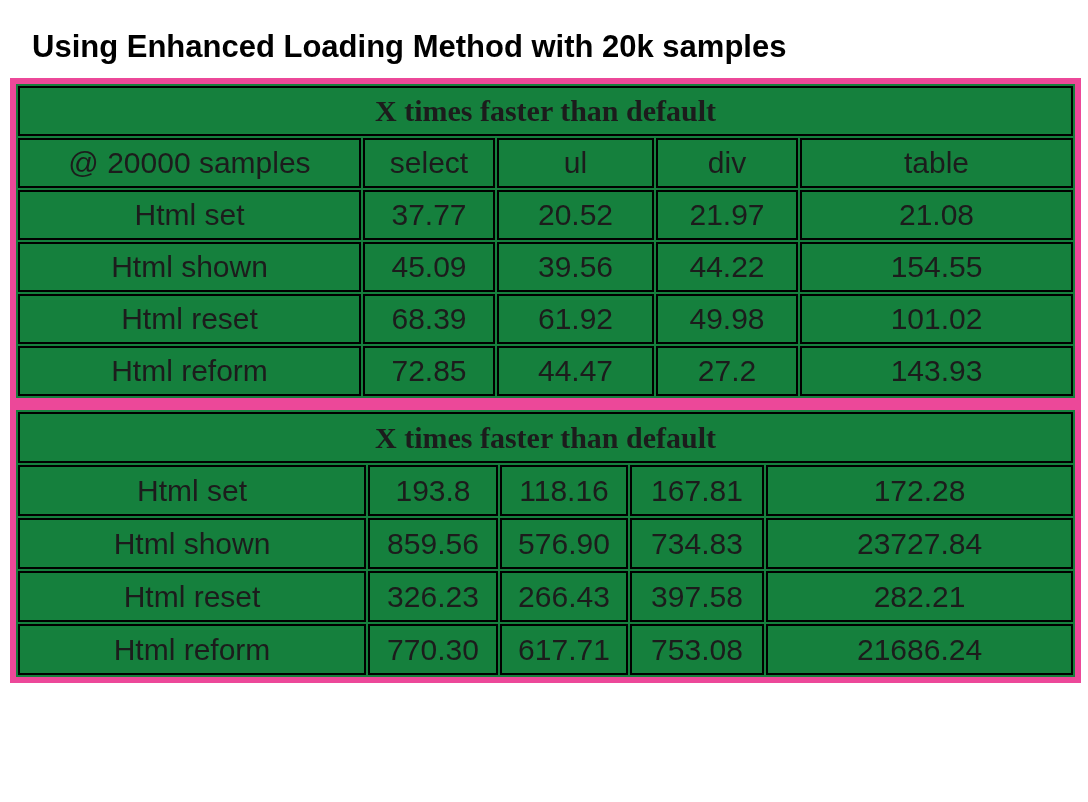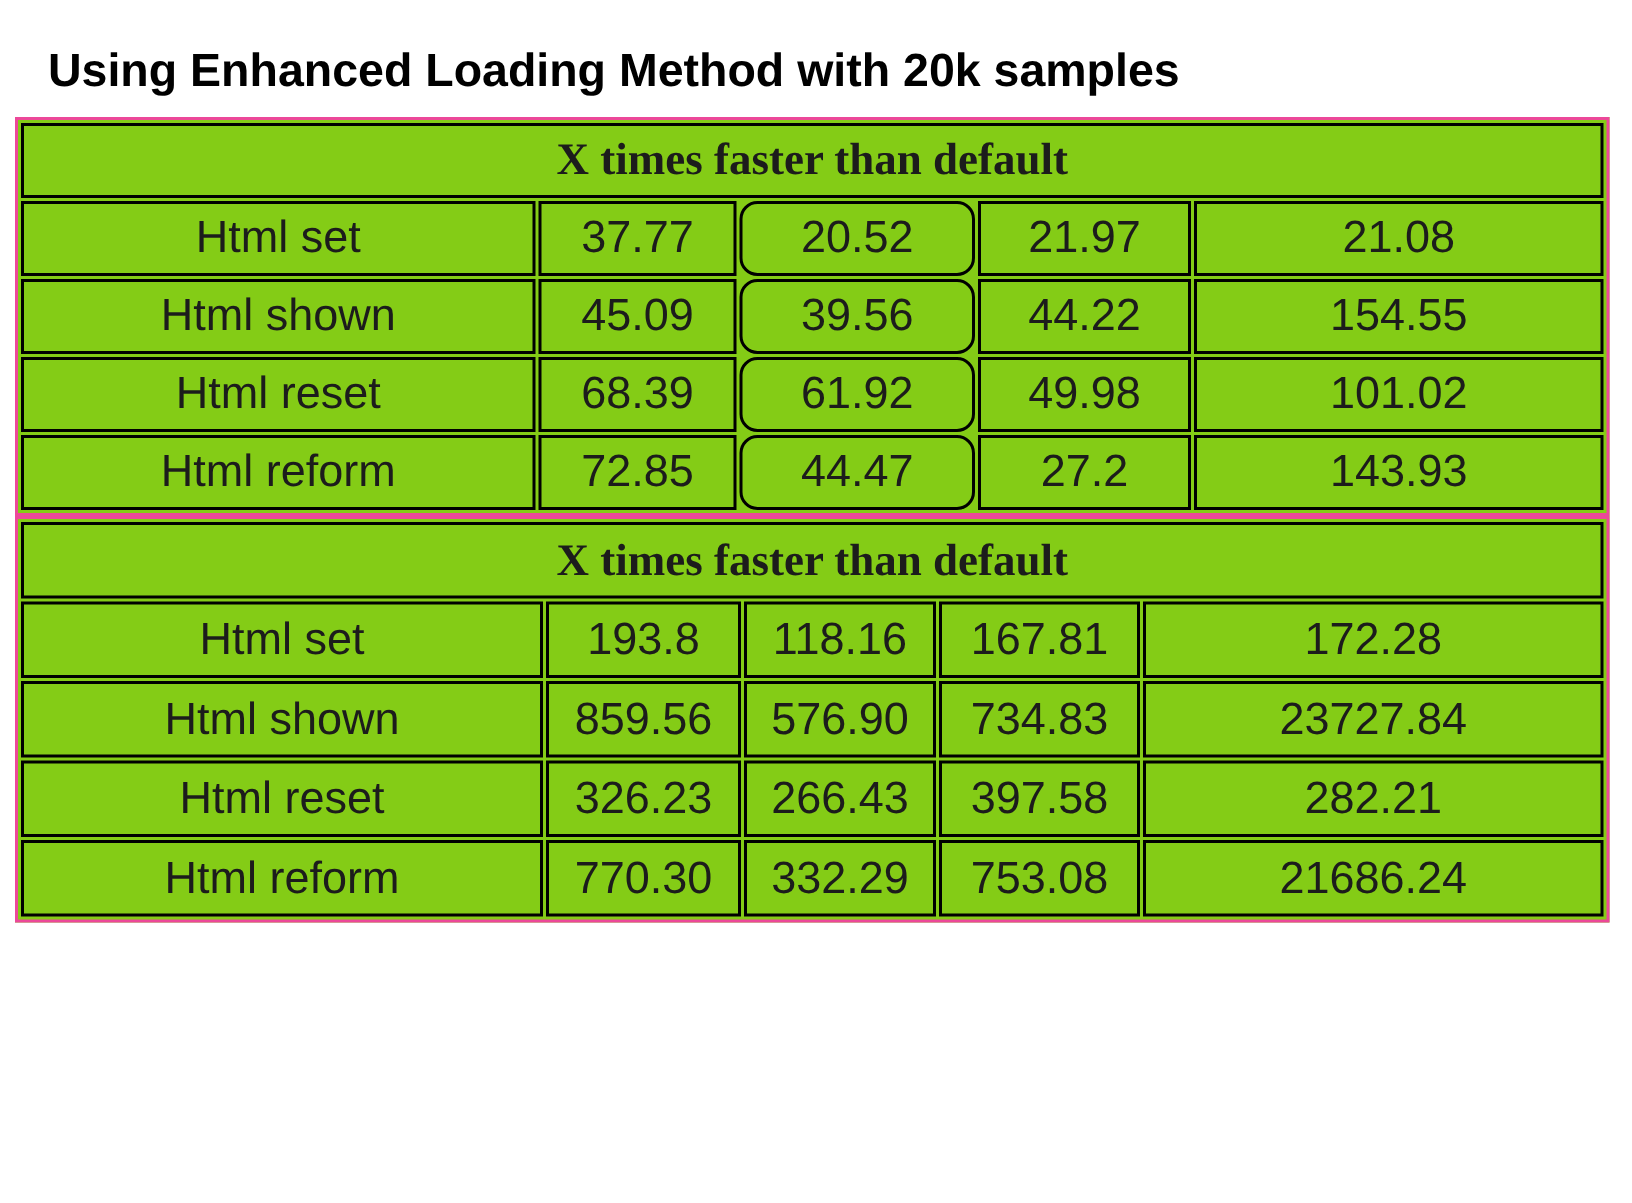--- a/index.html
+++ b/index.html
@@ -18,22 +18,22 @@
     color: #000;
     line-height: 1.2;
     margin: 4px 0 13px 22px;
     letter-spacing: 0px;
   }
   .doc-title.second { margin-top: 24px; margin-bottom: 16px; }
 
   table.grid {
     border-collapse: separate;
     border-spacing: 2px;
-    border: 2px solid #ec4899;
-    background: #84cc16;
+    border: 6px solid #ec4899;
+    background: #15803d;
     table-layout: fixed;
     width: 1047px;
   }
   table.grid td {
     border: 2px solid #000;
     font-size: 30px;
     color: #1c1c1c;
     height: 46px;
     vertical-align: middle;
     text-align: center;
@@ -44,21 +44,21 @@
   table.t2 td { height: 47px; }
 
   td.banner {
     font-family: "Liberation Serif", serif;
     font-weight: bold;
     font-size: 27px;
     color: #000;
     height: 44px;
   }
   td.r { text-align: right; }
-  td.pr15 { padding-right: 15px; border-radius: 12px; }
+  td.pr15 { padding-right: 15px; }
   td.pr12 { padding-right: 12px; }
   td.pr7  { padding-right: 7px; }
 </style>
 </head>
 <body>
 
 <div class="wrap">
 
   <section>
     <div class="doc-title">Using Enhanced Loading Method with 20k samples</div>
@@ -67,20 +67,27 @@
       <colgroup>
         <col style="width:343px">
           <col style="width:132px">
           <col style="width:157px">
           <col style="width:142px">
           <col style="width:273px">
       </colgroup>
       <tbody>
           <tr>
         <td colspan="5" class="banner">X times faster than default</td>
+      </tr>
+      <tr>
+        <td>@ 20000 samples</td>
+        <td>select</td>
+        <td>ul</td>
+        <td>div</td>
+        <td>table</td>
       </tr>
       <tr>
         <td>Html set</td>
         <td>37.77</td>
         <td class="r pr15">20.52</td>
         <td>21.97</td>
         <td class="r pr12">21.08</td>
       </tr>
       <tr>
         <td>Html shown</td>
@@ -138,21 +145,21 @@
       <tr>
         <td>Html reset</td>
         <td class="r pr7">326.23</td>
         <td class="r pr7">266.43</td>
         <td class="r pr7">397.58</td>
         <td class="r pr12">282.21</td>
       </tr>
       <tr>
         <td>Html reform</td>
         <td class="r pr7">770.30</td>
-        <td class="r pr7">332.29</td>
+        <td class="r pr7">617.71</td>
         <td class="r pr7">753.08</td>
         <td class="r pr12">21686.24</td>
       </tr>
     </tbody>
       </table>
   </section>
 
 </div>
 
 </body></html>

